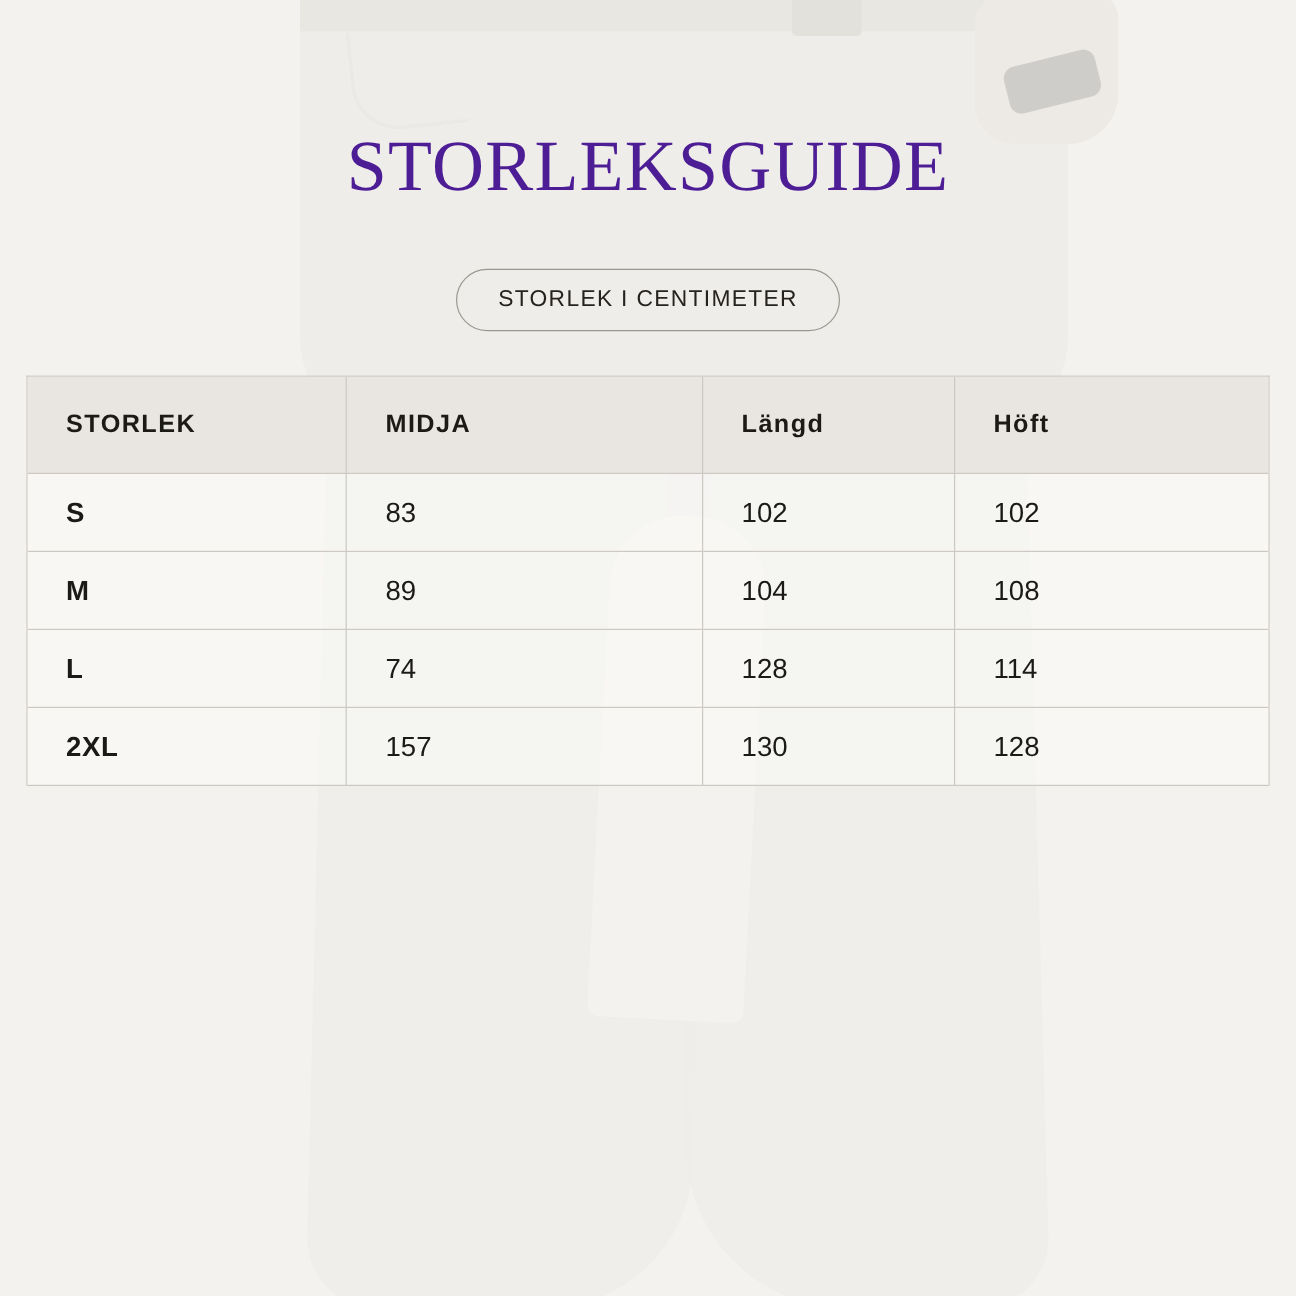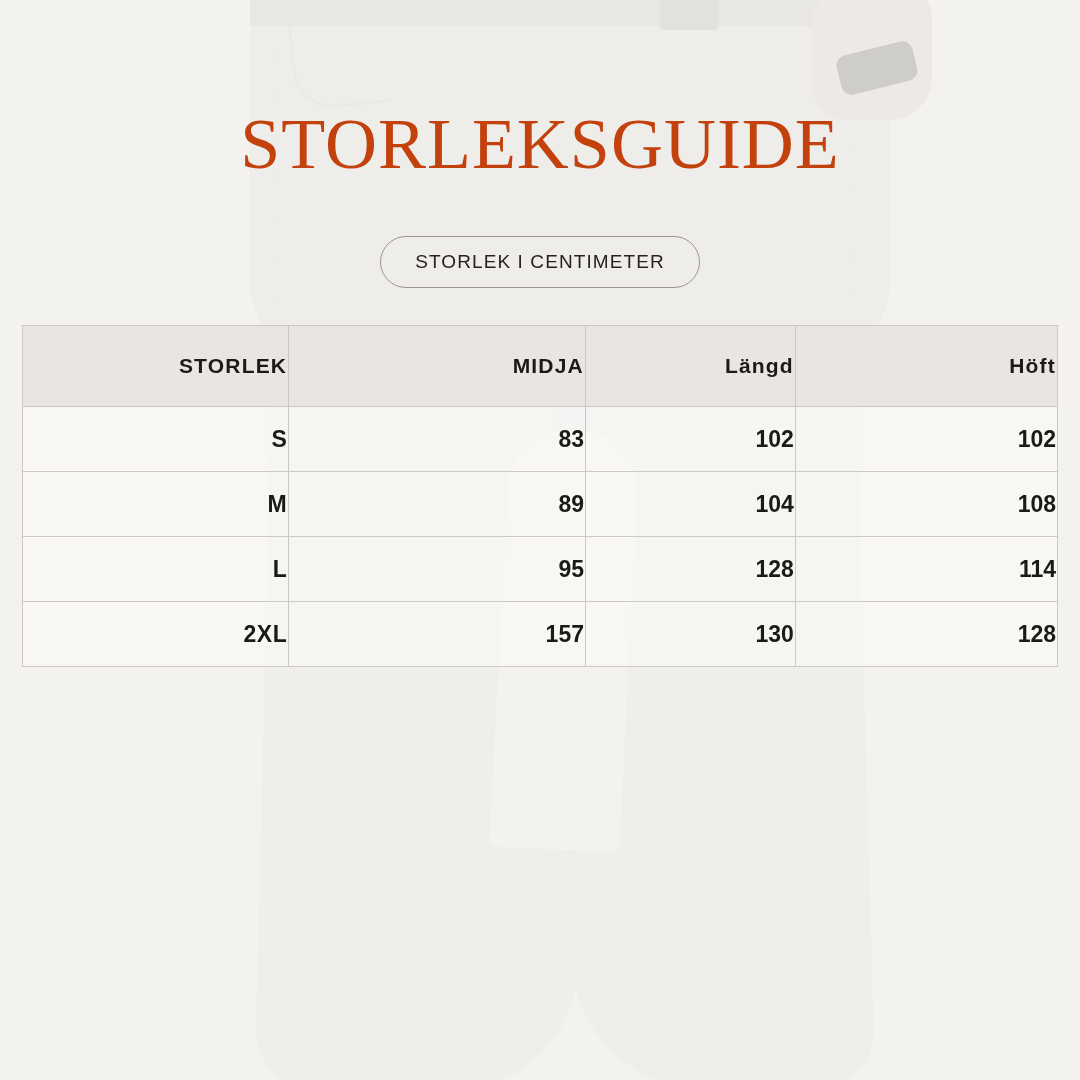--- a/index.html
+++ b/index.html
@@ -125,23 +125,23 @@
 
   
   #content {
     position: relative;
     z-index: 2;
   }
 
   .title {
     text-align: center;
     font-family: "Liberation Serif", serif;
-    font-size: 72px;
+    font-size: 60px;
     letter-spacing: 1px;
-    color: #c2410c;
+    color: #4c1d95;
     margin: 0;
     padding-top: 108px;
     line-height: 1;
     font-weight: 400;
   }
 
   .pill-wrap {
     display: flex;
     justify-content: center;
     margin-top: 56px;
@@ -165,39 +165,39 @@
   }
   table.size-table {
     width: 100%;
     border-collapse: collapse;
     table-layout: fixed;
   }
   table.size-table th,
   table.size-table td {
     border-right: 1px solid #cdc9c2;
     border-bottom: 1px solid #cdc9c2;
-    text-align: right;
+    text-align: left;
     color: #1c1a17;
     padding-left: 32px;
   }
   table.size-table th:last-child,
   table.size-table td:last-child {
     border-right: none;
   }
   table.size-table thead th {
     background: #e9e6e1;
     height: 78px;
     font-size: 21px;
     font-weight: 700;
     letter-spacing: 1.2px;
   }
   table.size-table tbody td {
     height: 62px;
     font-size: 23px;
-    font-weight: 700;
+    font-weight: 400;
     background: rgba(250,249,247,.55);
   }
   table.size-table tbody td.size-col {
     font-weight: 700;
     font-size: 23px;
     letter-spacing: .5px;
   }
   col.c1 { width: 25.7%; }
   col.c2 { width: 28.7%; }
   col.c3 { width: 20.3%; }
@@ -252,21 +252,21 @@
           <td>102</td>
         </tr>
         <tr>
           <td class="size-col">M</td>
           <td>89</td>
           <td>104</td>
           <td>108</td>
         </tr>
         <tr>
           <td class="size-col">L</td>
-          <td>95</td>
+          <td>74</td>
           <td>128</td>
           <td>114</td>
         </tr>
         <tr>
           <td class="size-col">2XL</td>
           <td>157</td>
           <td>130</td>
           <td>128</td>
         </tr>
       </tbody>

